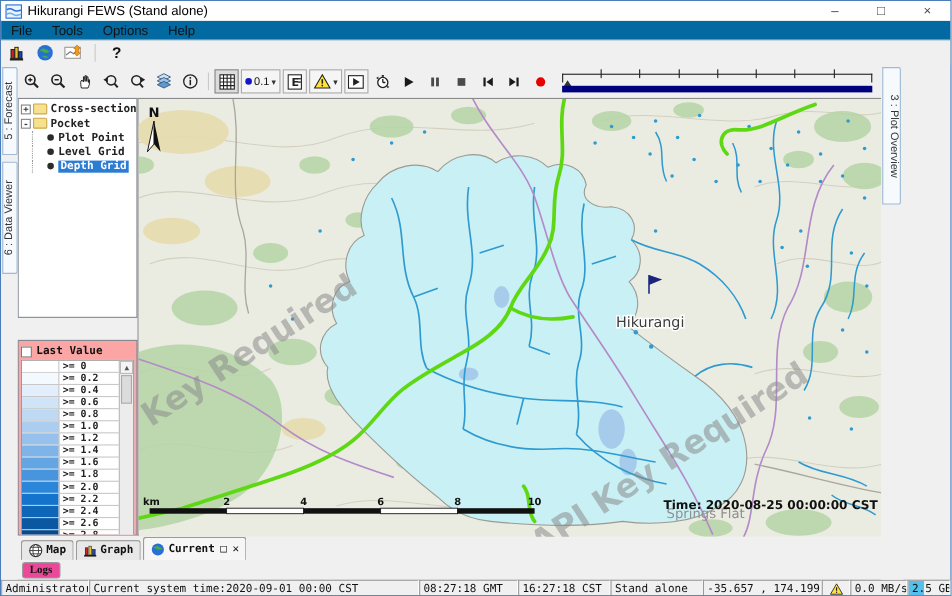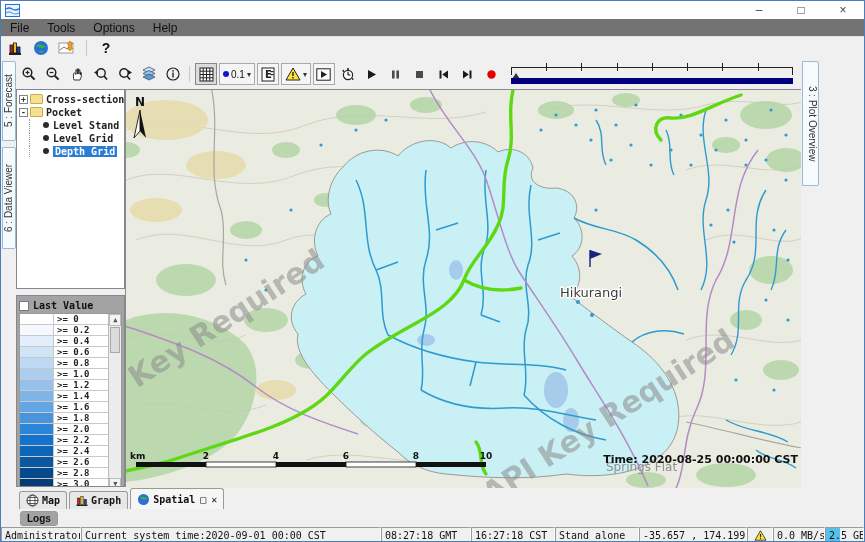--- a/index.html
+++ b/index.html
@@ -8,21 +8,21 @@
          border:1px solid #4a7ebb; position:relative; }
 
   
   .titlebar { height:18px; background:#ffffff; display:flex; align-items:center; padding-left:4px; }
   .title-logo { width:15px; height:13px; border:1px solid #2a6fd6; background:#eaf4fd; margin-right:5px; flex:0 0 auto; }
   .title-text { font-size:12px; color:#000; }
   .win-controls { margin-left:auto; display:flex; height:100%; }
   .win-btn { width:42px; display:flex; align-items:center; justify-content:center; color:#444; font-size:12px; }
 
   
-  .menubar { height:18px; background:#737373; display:flex; align-items:center; border-bottom:1px solid #e2e2e2; }
+  .menubar { height:18px; background:#0369a1; display:flex; align-items:center; border-bottom:1px solid #e2e2e2; }
   .menu-item { padding:0 9px; height:100%; display:flex; align-items:center; }
 
   
   .toolbar1 { height:22px; display:flex; align-items:center; gap:6px; padding-left:4px; background:#f0f0f0; }
   .tb1-icon { width:20px; height:18px; display:flex; align-items:center; justify-content:center; }
   .tb-sep { width:1px; height:16px; background:#c9c9c9; margin:0 3px; }
   .help-q { font-weight:bold; font-size:14px; color:#111; }
 
   
   .main-row { display:flex; height:468px; }
@@ -56,21 +56,21 @@
   .left-panel { width:154px; display:flex; flex-direction:column; background:#f0f0f0; font-family:"DejaVu Sans Mono", monospace; }
   .tree-box { height:200px; background:#fff; border:1px solid #828790; overflow:hidden; padding:3px 0 0 2px; }
   .tree-row { display:flex; align-items:center; height:12px; margin-bottom:1px; font-size:10px; font-weight:bold; color:#222; white-space:nowrap; }
   .expander { width:9px; height:9px; border:1px solid #848484; background:#fff; font-size:8px; line-height:7px; text-align:center; margin-right:2px; color:#333; flex:0 0 auto; }
   .folder { width:13px; height:10px; background:#f7e08e; border:1px solid #caa94a; border-radius:1px 2px 1px 1px; margin-right:3px; flex:0 0 auto; }
   .bullet { width:6px; height:6px; border-radius:50%; background:#2b2b2b; margin:0 4px 0 0; flex:0 0 auto; }
   .tree-indent { width:14px; flex:0 0 auto; border-left:1px dotted #9a9a9a; height:100%; }
   .tree-indent2 { width:10px; flex:0 0 auto; }
   .sel { background:#2b7cd3; color:#fff; padding:0 2px; }
 
-  .legend-box { flex:1; border:1px solid #828790; background:#a3a3a3; margin-top:6px; padding:2px 2px 0 2px; overflow:hidden; }
+  .legend-box { flex:1; border:1px solid #828790; background:#fca5a5; margin-top:20px; padding:2px 2px 0 2px; overflow:hidden; }
   .legend-head { display:flex; align-items:center; height:15px; gap:4px; }
   .checkbox { width:10px; height:10px; background:#fff; border:1px solid #7a7a7a; flex:0 0 auto; }
   .legend-title { font-size:10px; font-weight:bold; }
   .legend-list { background:#fff; border:1px solid #9a9a9a; height:178px; display:flex; overflow:hidden; }
   .legend-rows { flex:1; }
   .lrow { display:flex; height:11px; border-bottom:1px solid #c8c8c8; }
   .sw { width:34px; border-right:1px solid #c8c8c8; flex:0 0 auto; }
   .lv { font-size:9px; line-height:11px; padding-left:3px; font-weight:bold; color:#222; }
   .legend-scroll { width:13px; background:#ececec; border-left:1px solid #bbb; display:flex; flex-direction:column; font-size:7px; color:#555; }
   .scr-btn { height:12px; border:1px solid #bbb; background:#f4f4f4; text-align:center; line-height:11px; }
@@ -79,22 +79,22 @@
 
   .map-wrap { width:676px; height:398px; position:relative; border:1px solid #8a8a8a; }
 
   
   .bottom-tabs { height:22px; display:flex; align-items:flex-end; gap:2px; padding-left:3px; background:#f0f0f0; }
   .btab { display:flex; align-items:center; gap:3px; border:1px solid #9a9a9a; border-bottom:none; border-radius:3px 3px 0 0;
           background:#e8e8e8; height:18px; padding:0 6px; font-size:10px; font-family:"DejaVu Sans Mono", monospace; font-weight:bold; }
   .btab.active { background:#f6f6f6; height:21px; }
   .tab-ctl { font-size:10px; font-weight:bold; color:#111; margin-left:2px; }
   .logs-row { height:18px; display:flex; align-items:center; padding-left:4px; background:#f0f0f0; }
-  .logs-btn { border:1px solid #9a9a9a; border-radius:3px; background:#a3a3a3; font-size:10px; font-weight:bold;
-              font-family:Liberation Sans, sans-serif; padding:0 6px; height:15px; line-height:13px;text-align:right; }
+  .logs-btn { border:1px solid #9a9a9a; border-radius:3px; background:#ec4899; font-size:10px; font-weight:bold;
+              font-family:Liberation Serif, serif; padding:0 6px; height:15px; line-height:13px;text-align:right; }
 
   
   .statusbar { height:16px; display:flex; font-family:"DejaVu Sans Mono", monospace; font-size:10px; }
   .scell { border:1px solid; border-color:#9a9a9a #fdfdfd #fdfdfd #9a9a9a; background:#f0f0f0;
            display:flex; align-items:center; padding:0 3px; white-space:nowrap; overflow:hidden; }
   .mem-cell { position:relative; }
   .mem-fill { position:absolute; left:0; top:0; bottom:0; width:38%; background:#55c0ea; }
   .mem-text { position:relative; }
 
   svg text { font-family:"DejaVu Sans", sans-serif; }
@@ -102,20 +102,21 @@
 </head>
 <body>
 
 <div class="titlebar">
   <div class="title-logo">
     <svg width="13" height="11" viewBox="0 0 13 11">
         <path d="M0,4 Q3,2 6,4 T13,4" stroke="#2a6fd6" stroke-width="1.4" fill="none"></path>
         <path d="M0,8 Q3,6 6,8 T13,8" stroke="#6fb0e8" stroke-width="1.4" fill="none"></path>
       </svg>
   </div>
+  <span class="title-text">Hikurangi FEWS  (Stand alone)</span>
   <div class="win-controls">
     <div class="win-btn">–</div>
     <div class="win-btn">□</div>
     <div class="win-btn">×</div>
   </div>
 </div>
 
 <div class="menubar">
   <div class="menu-item">File</div>
   <div class="menu-item">Tools</div>
@@ -313,21 +314,21 @@
           </div>
           <div class="tree-row">
             <span class="expander">-</span>
             <span class="folder"></span>
             <span>Pocket</span>
           </div>
           <div class="tree-row">
             <span class="tree-indent2"></span>
               <span class="tree-indent"></span>
             <span class="bullet"></span>
-            <span>Level Stand</span>
+            <span>Plot Point</span>
           </div>
           <div class="tree-row">
             <span class="tree-indent2"></span>
               <span class="tree-indent"></span>
             <span class="bullet"></span>
             <span>Level Grid</span>
           </div>
           <div class="tree-row">
             <span class="tree-indent2"></span>
               <span class="tree-indent"></span>
@@ -626,21 +627,21 @@
             <rect x="4.8" y="1.5" width="2.4" height="8" fill="#e8c12c" stroke="#111" stroke-width="0.5"></rect>
             <rect x="8.1" y="4.5" width="2.4" height="5" fill="#2244bb" stroke="#111" stroke-width="0.5"></rect>
           </svg>
         <span>Graph</span>
       </div>
       <div class="btab active">
         <svg width="13" height="13" viewBox="0 0 13 13">
             <circle cx="6.5" cy="6.5" r="5.5" fill="#2a6fd6"></circle>
             <path d="M2.5,5 Q5,2.5 7.5,4 T11,5 Q9,7.5 6.5,6.5 T2.5,5" fill="#3fae4a"></path>
           </svg>
-        <span>Spatial</span>
+        <span>Current</span>
         <span class="tab-ctl">□</span>
         <span class="tab-ctl">✕</span>
       </div>
     </div>
 
     <div class="logs-row">
       <div class="logs-btn">Logs</div>
     </div>
   </div>
 

